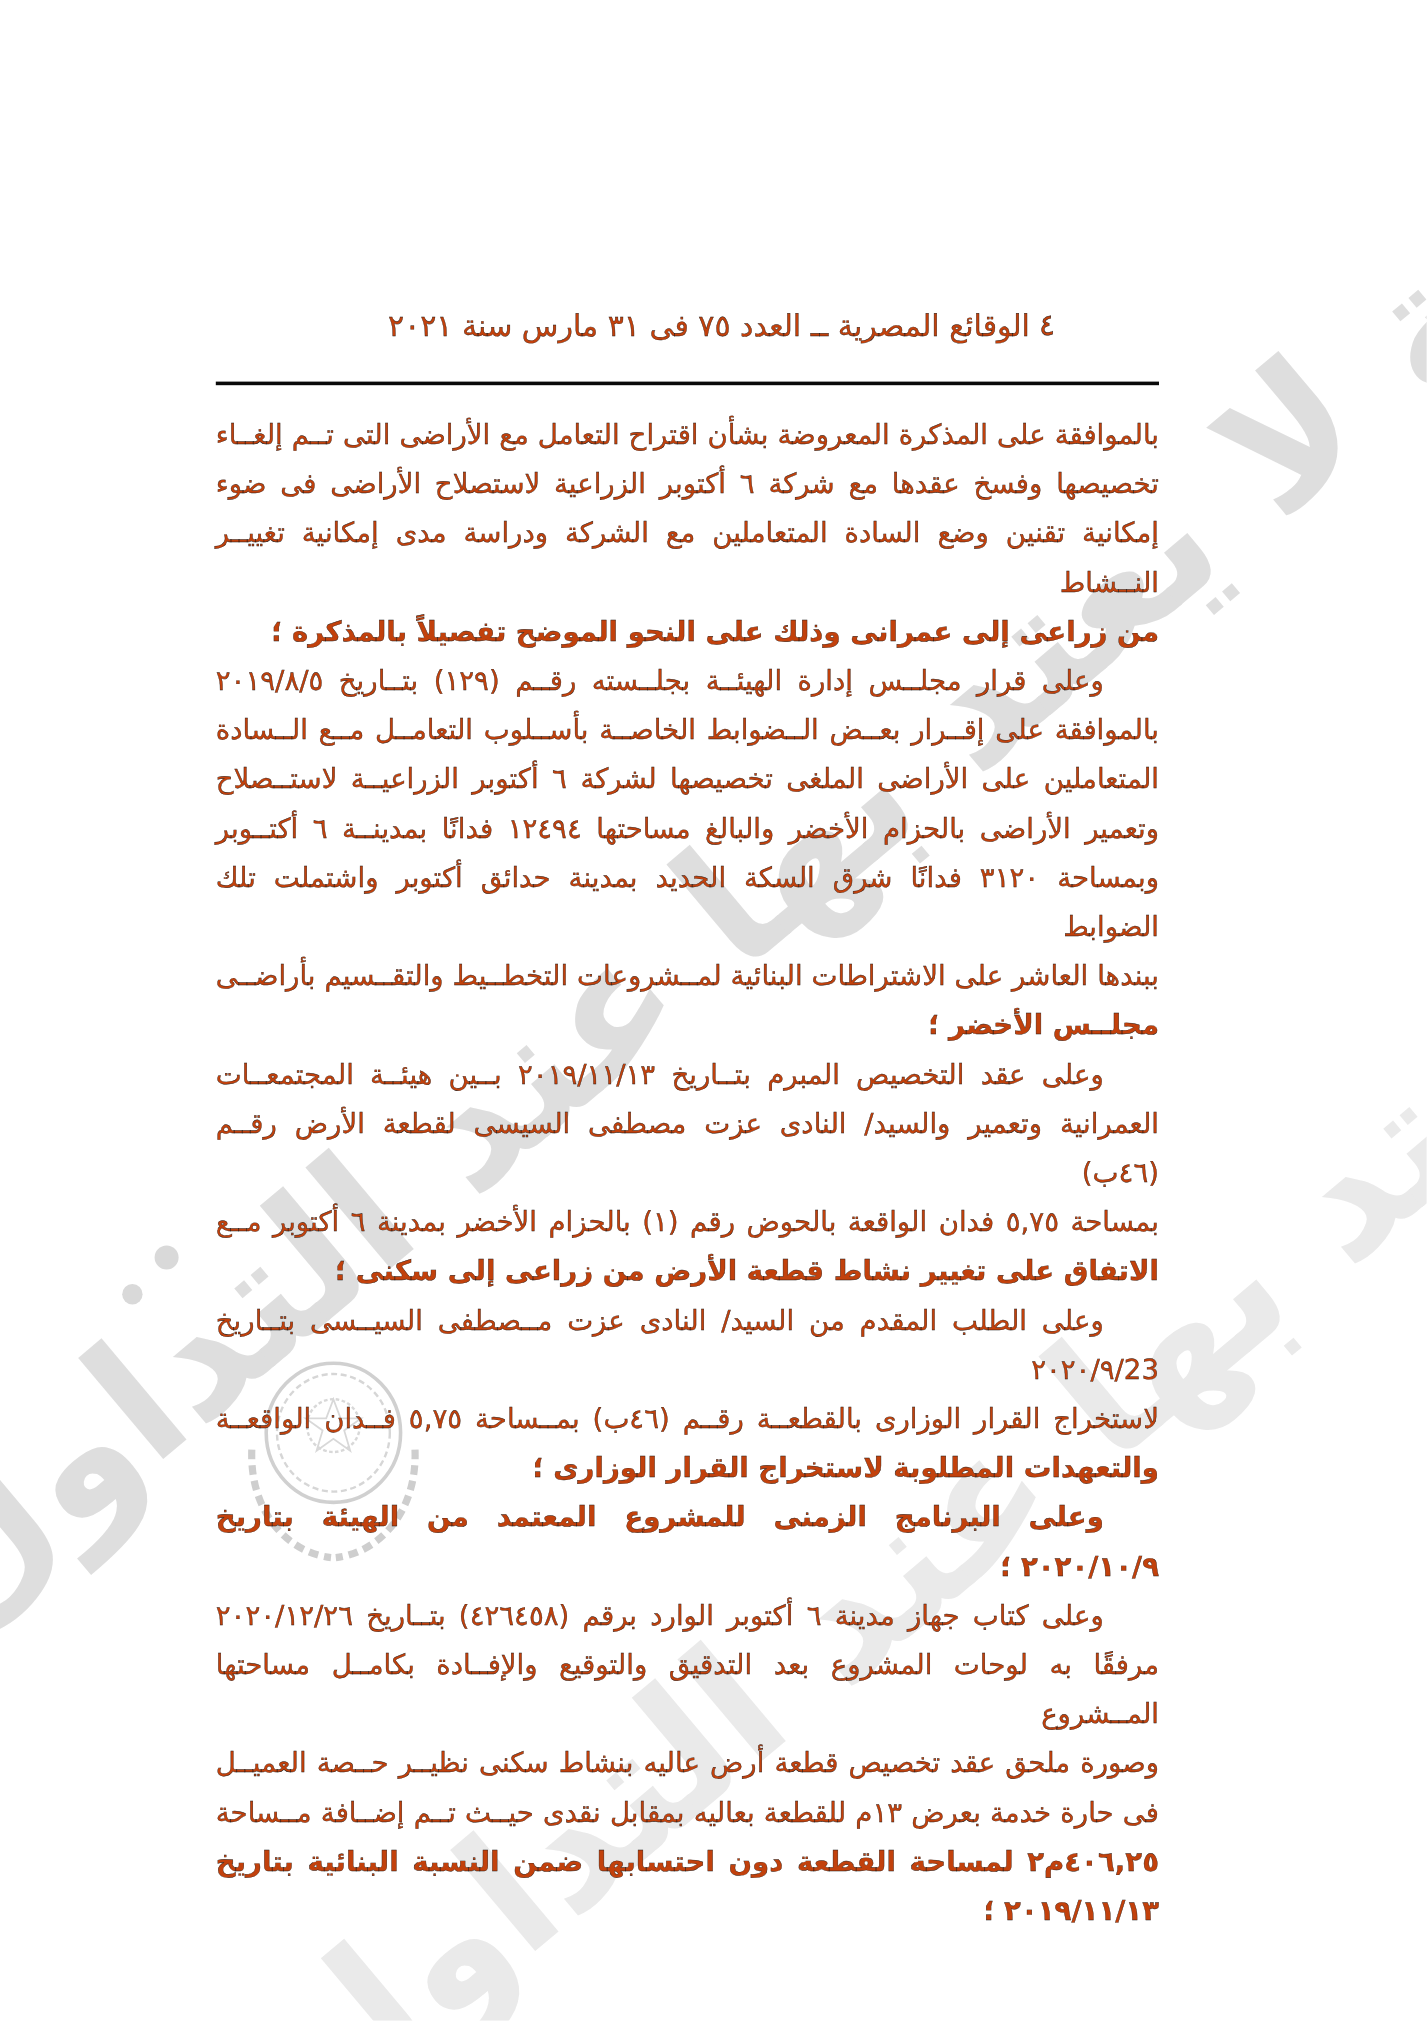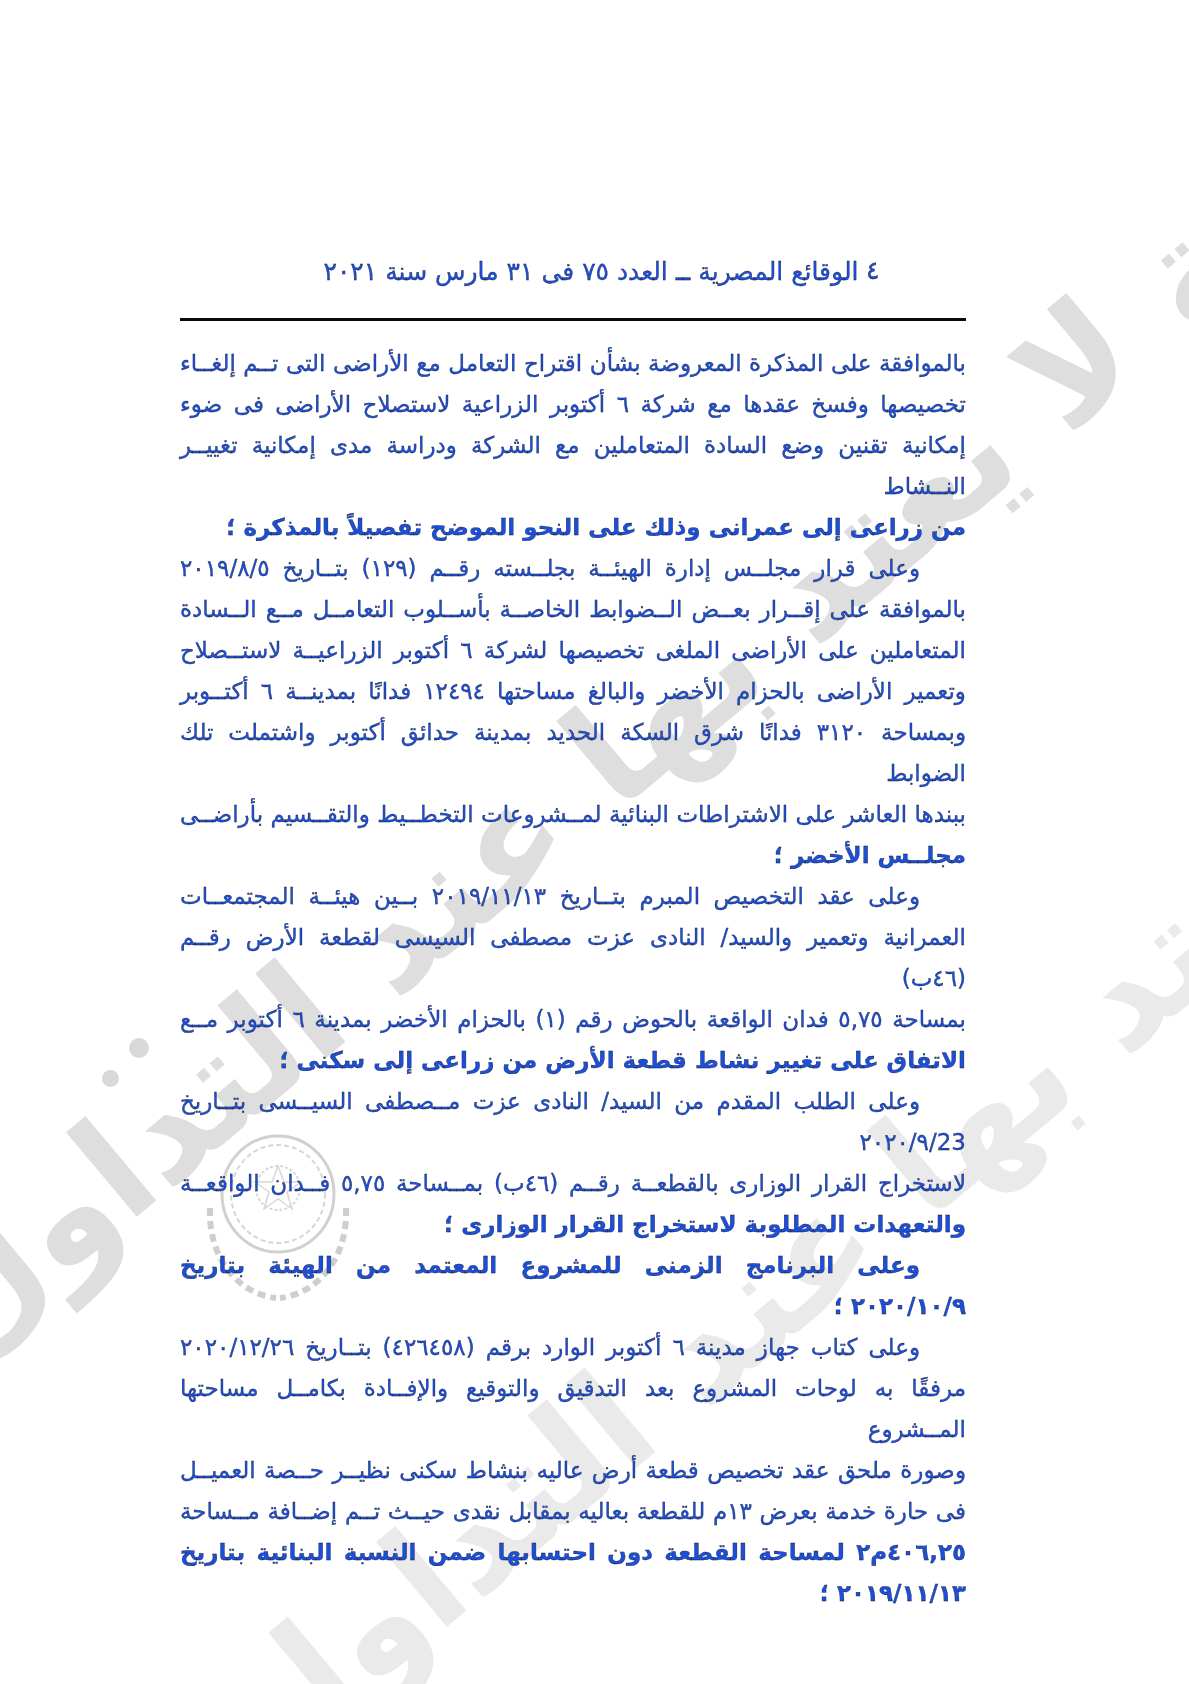--- a/index.html
+++ b/index.html
@@ -16,21 +16,21 @@
   }
   .wm1 { left:-70px;  top:1250px; font-size:145px; line-height:150px; transform:rotate(-40deg); opacity:.85; }
   .wm2 { left:240px;  top:1660px; font-size:145px; line-height:150px; transform:rotate(-40deg); opacity:.55; }
   .wm-dot { position:absolute; background:#d9d9d9; border-radius:50%; pointer-events:none; }
   .d1 { left:129px; top:1038px; width:20px; height:20px; }
   .d2 { left:102px; top:1070px; width:17px; height:17px; }
   .seal { position:absolute; left:198px; top:1122px; opacity:.9; pointer-events:none; }
   
   .content {
     position:absolute; left:180px; top:252px; width:786px;
-    direction:rtl; color:#1d4ed8;
+    direction:rtl; color:#c2410c;
     -webkit-text-stroke:0.3px #1a1a1a;
   }
   .header { position:relative; height:52px; }
   .header-title {
     text-align:center; font-size:25px; line-height:40px;
     transform:translateX(18px);
   }
   .page-num { position:absolute; left:686px; top:4px; font-size:25px; -webkit-text-stroke:0.4px #1a1a1a; }
   .rule { height:0; border-top:3px solid #0a0a0a; margin-top:14px; }
   .bodytext { margin-top:22px; font-size:23px; line-height:41px; }

